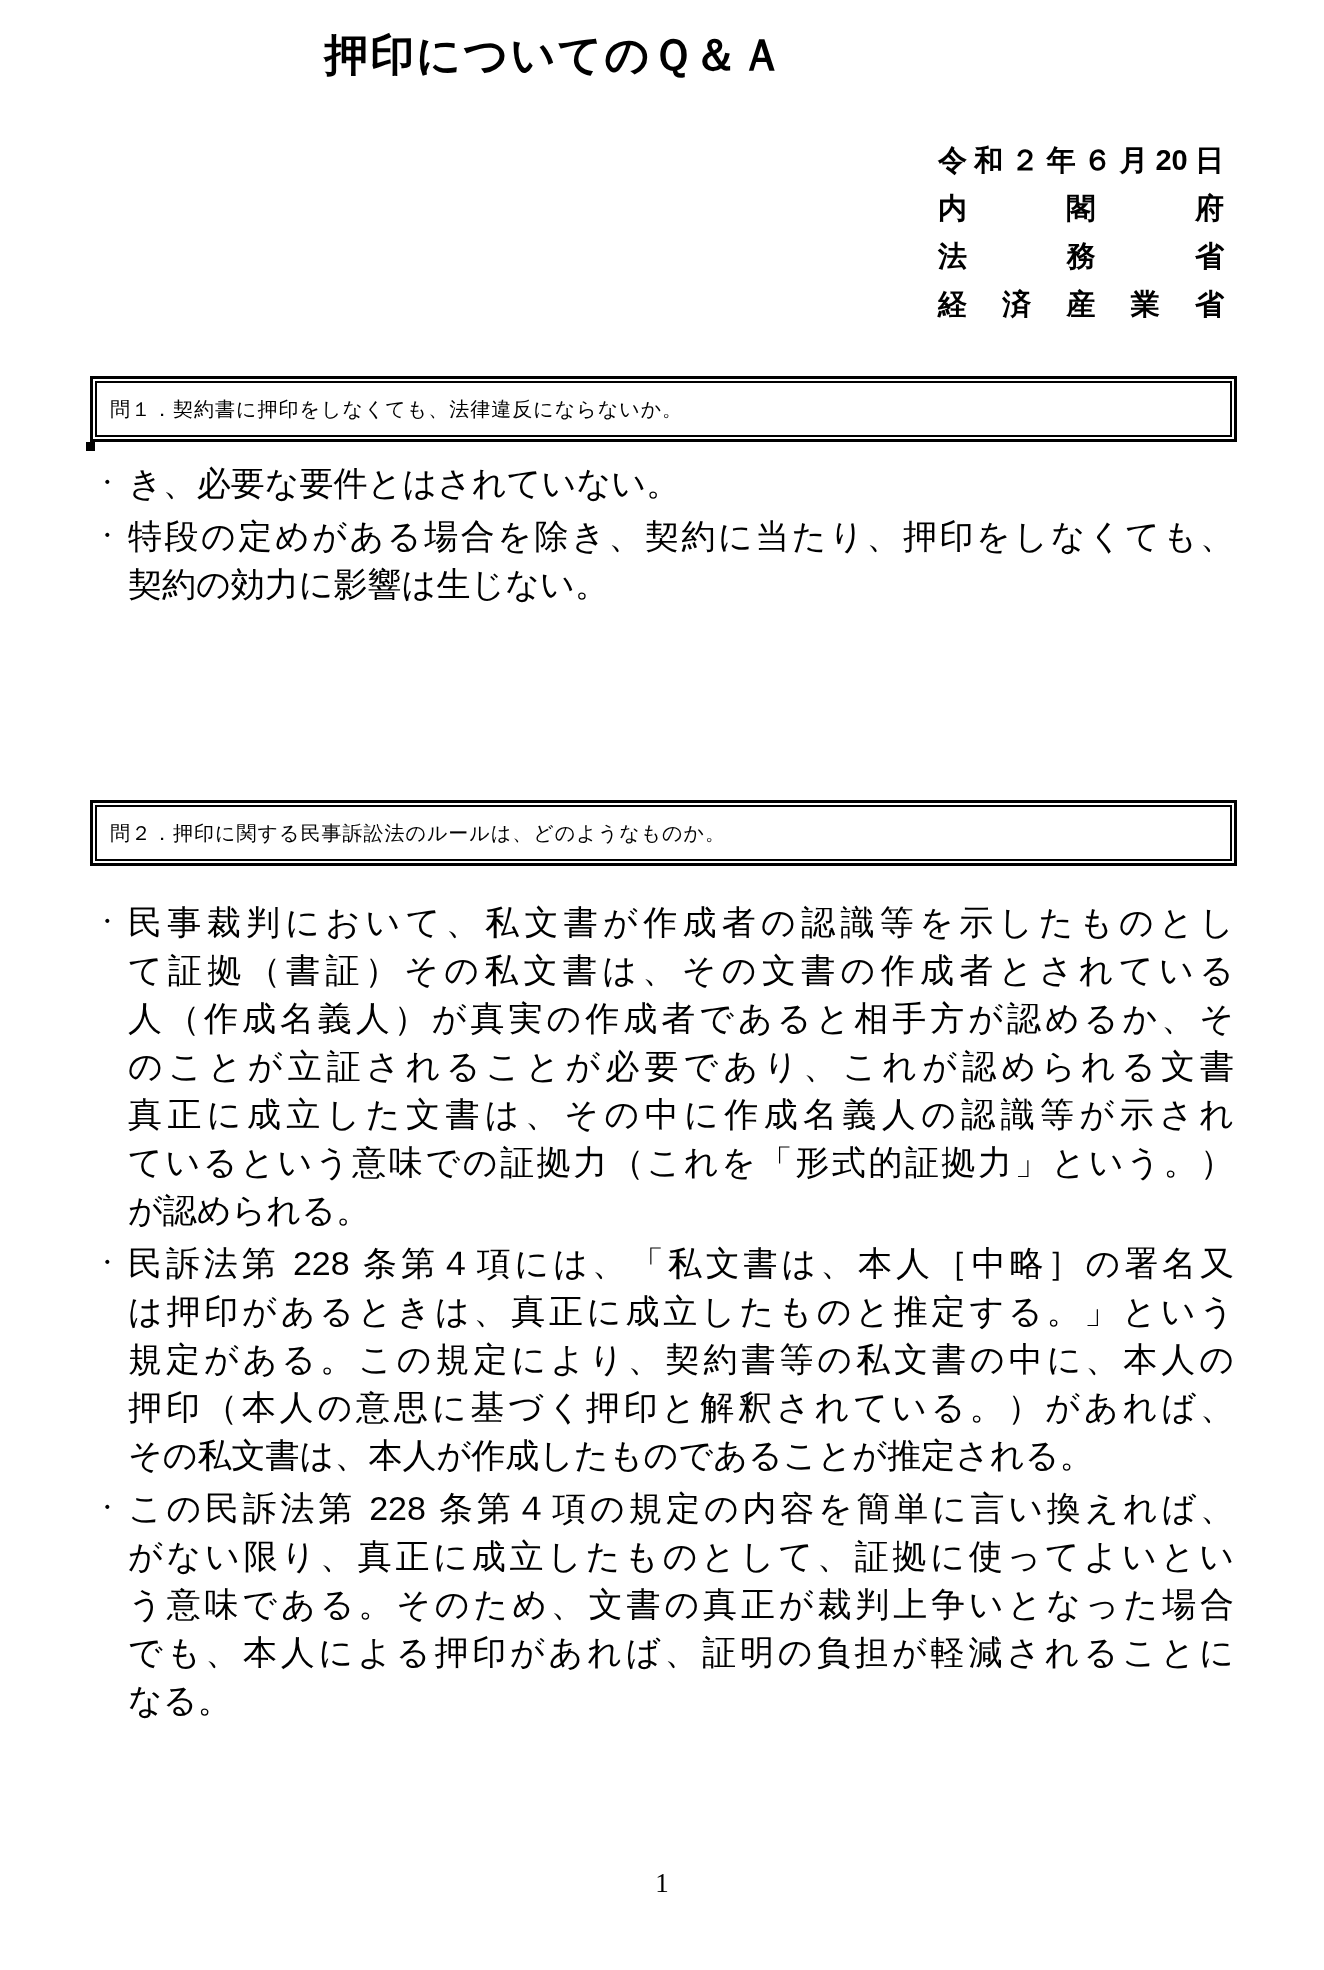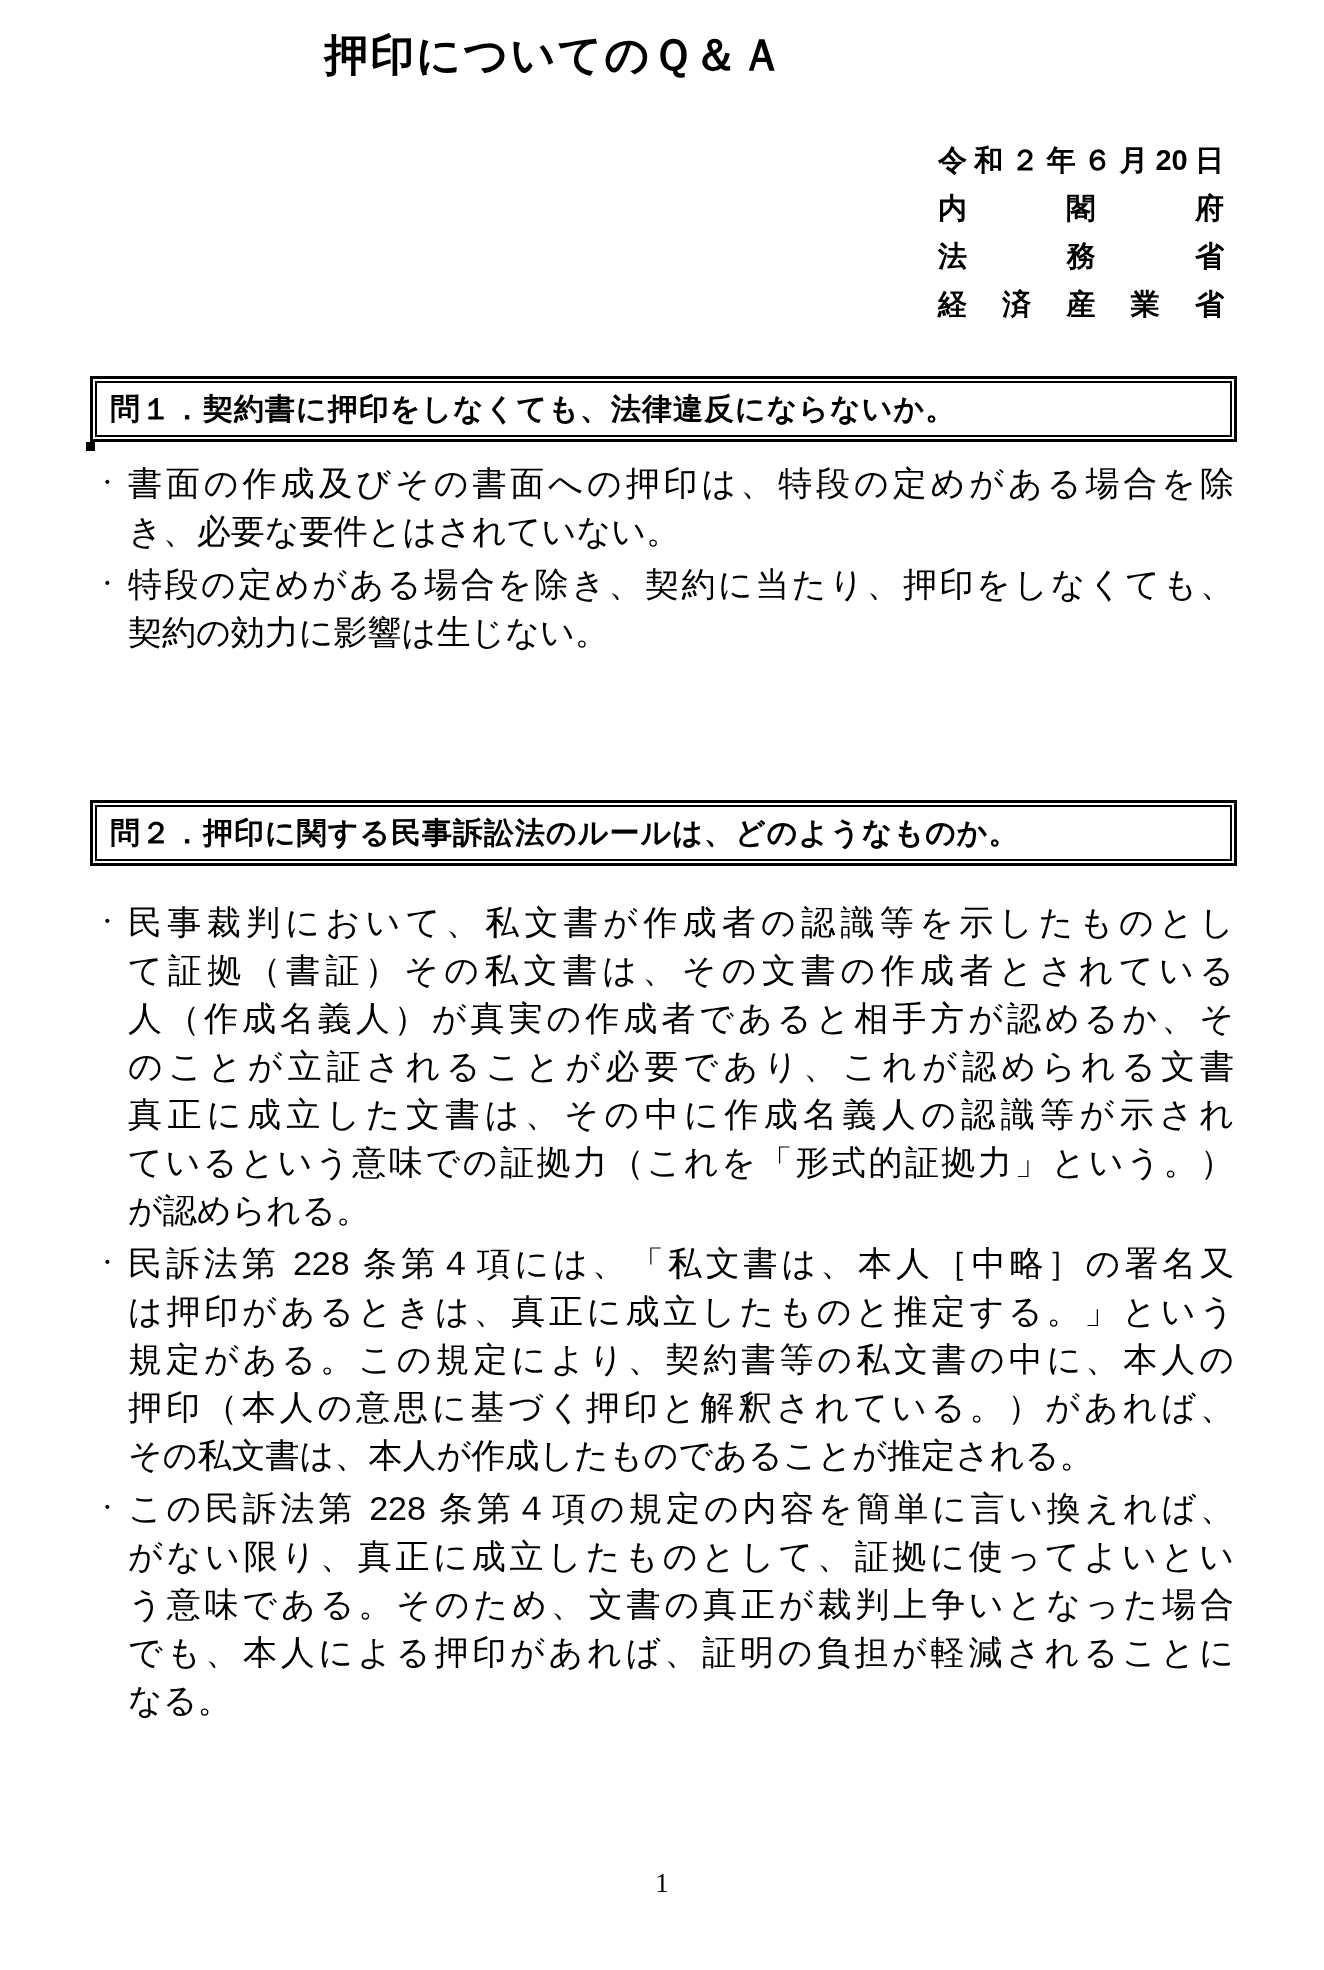--- a/index.html
+++ b/index.html
@@ -24,21 +24,21 @@
   }
   .dline span{display:inline-block;}
   
   .qbox{
     position:absolute;left:90px;width:1147px;
     border:3px solid #000;padding:2px;box-sizing:border-box;
     background:#fff;
   }
   .qbox .qinner{
     border:2px solid #000;
-    font-size:30px;font-weight:bold;line-height:38px;
+    font-size:20px;font-weight:normal;line-height:38px;
     padding:7px 14px 7px 13px;white-space:nowrap;
     letter-spacing:1px;
   }
   .q1box{top:376px;}
   .q2box{top:800px;}
   .anchor-square{position:absolute;left:86px;top:442px;width:9px;height:9px;background:#000;}
   
   .body{position:absolute;left:0;width:1324px;}
   .q1body{top:459px;}
   .q2body{top:898px;}
@@ -104,21 +104,20 @@
 
   <div class="qbox q1box">
     <div class="qinner">問１．契約書に押印をしなくても、法律違反にならないか。</div>
   </div>
   <div class="anchor-square"></div>
 
   <div class="body q1body">
     <div class="bullet">
       <span class="dot">・</span>
       <div class="lines">
-          <div class="bline just">書面の作成及びその書面への押印は、特段の定めがある場合を除</div>
           <div class="bline">き、必要な要件とはされていない。</div>
         </div>
     </div>
     <div class="bullet">
       <span class="dot">・</span>
       <div class="lines">
           <div class="bline just">特段の定めがある場合を除き、契約に当たり、押印をしなくても、</div>
           <div class="bline">契約の効力に影響は生じない。</div>
         </div>
     </div>

